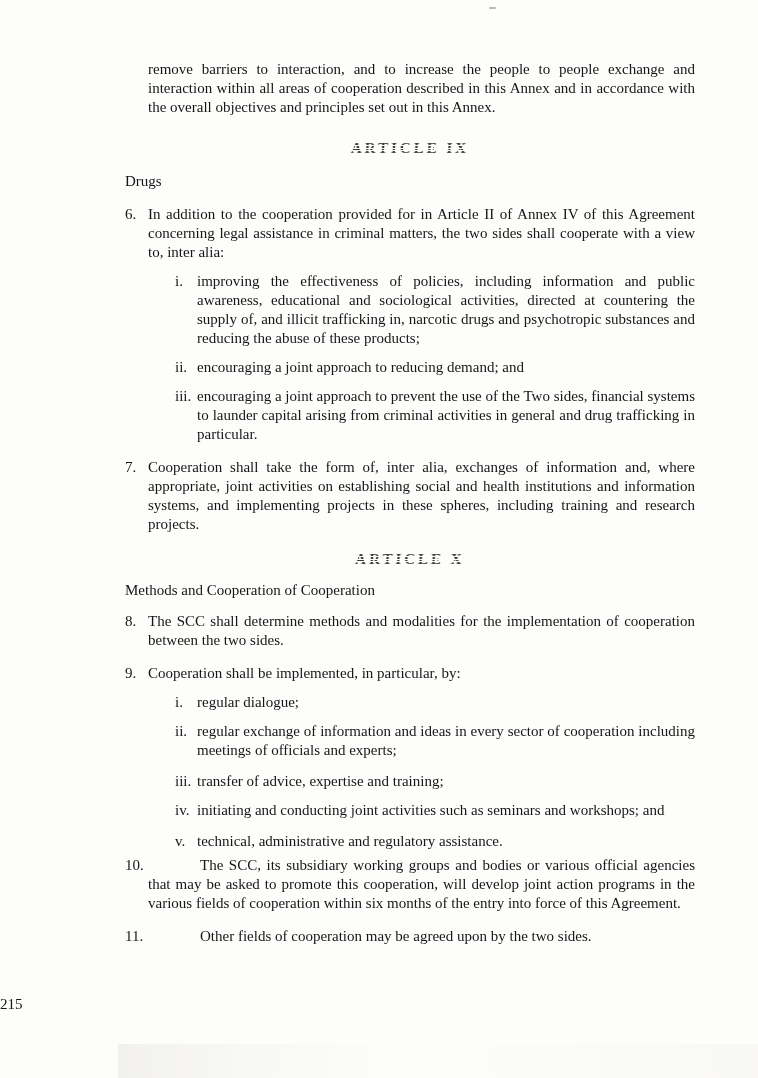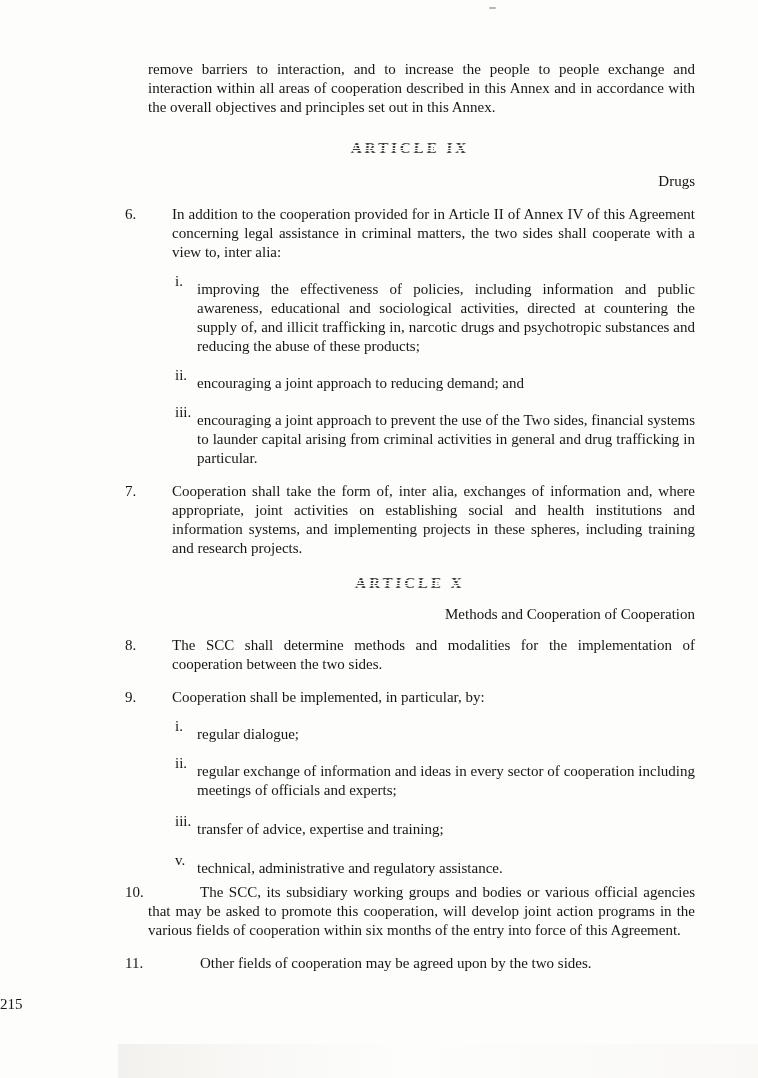--- a/index.html
+++ b/index.html
@@ -33,37 +33,37 @@
     color: #1b1b1b;
     opacity: .82;
     filter: blur(.4px) contrast(1.15);
     transform: skewX(-4deg);
     -webkit-mask-image: repeating-linear-gradient(0deg, #000 0 1.5px, transparent 1.5px 2.6px);
             mask-image: repeating-linear-gradient(0deg, #000 0 1.5px, transparent 1.5px 2.6px);
   }
 
   .section-title {
     margin-top: 14px;
-    text-align: right;
+    text-align: left;
   }
 
   .numbered {
     display: flex;
     margin-top: 11px;
   }
   .numbered .num { flex: 0 0 23px; }
-  .numbered .body { flex: 1 1 auto; text-align: justify; margin-left: 24px; }
+  .numbered .body { flex: 1 1 auto; text-align: justify; }
 
   .subitem {
     display: flex;
     margin-top: 10px;
     margin-left: 50px;
   }
   .subitem .num { flex: 0 0 22px; }
-  .subitem .body { flex: 1 1 auto; text-align: justify; margin-top: 8px; }
+  .subitem .body { flex: 1 1 auto; text-align: justify; }
 
   .numbered-abs {
     position: relative;
     margin-top: 5px;
   }
   .numbered-abs .num {
     position: absolute;
     left: 0;
     top: 0;
   }
@@ -164,20 +164,24 @@
   <div class="subitem">
     <span class="num">ii.</span>
     <p class="body">regular exchange of information and ideas in every sector of cooperation including meetings of officials and experts;</p>
   </div>
 
   <div class="subitem mt12">
     <span class="num">iii.</span>
     <p class="body">transfer of advice, expertise and training;</p>
   </div>
 
+  <div class="subitem">
+    <span class="num">iv.</span>
+    <p class="body">initiating and conducting joint activities such as seminars and workshops; and</p>
+  </div>
 
   <div class="subitem mt12">
     <span class="num">v.</span>
     <p class="body">technical, administrative and regulatory assistance.</p>
   </div>
 
   <div class="numbered-abs">
     <span class="num">10.</span>
     <p class="body">The SCC, its subsidiary working groups and bodies or various official agencies that may be asked to promote this cooperation, will develop joint action programs in the various fields of cooperation within six months of the entry into force of this Agreement.</p>
   </div>

